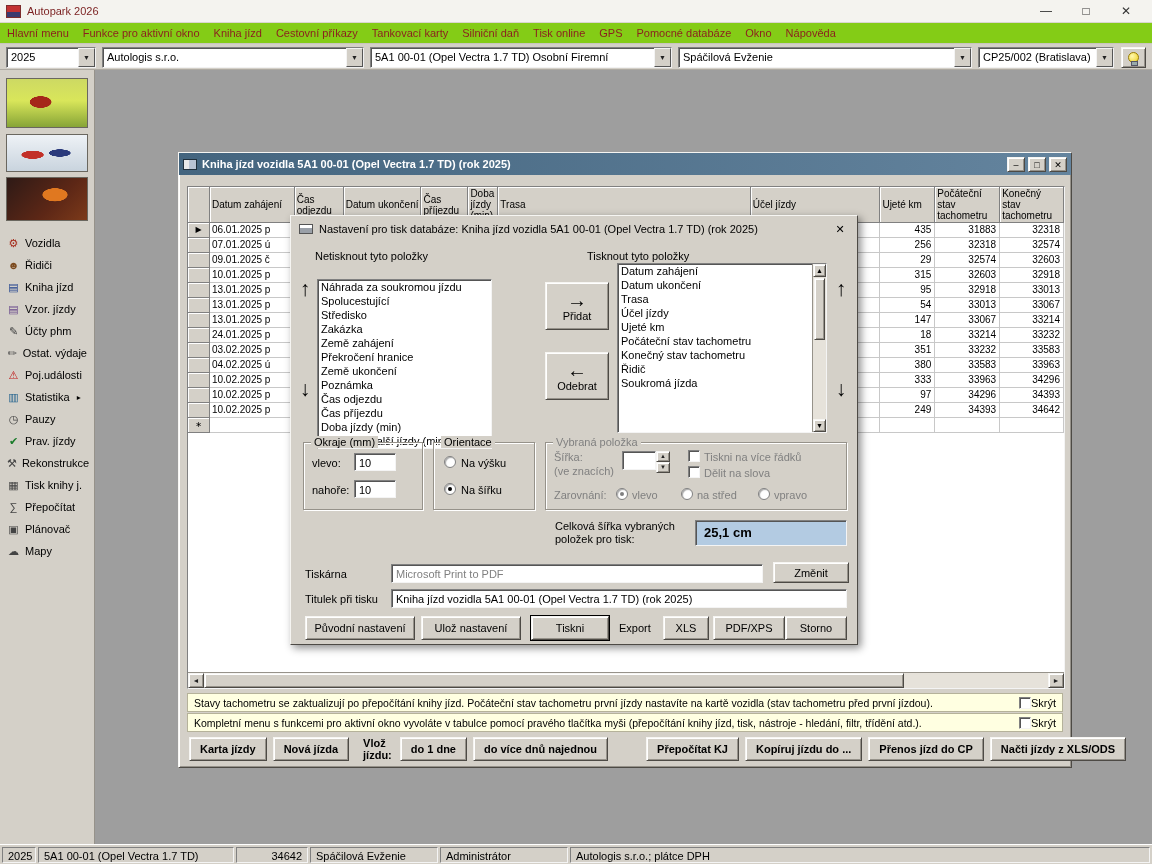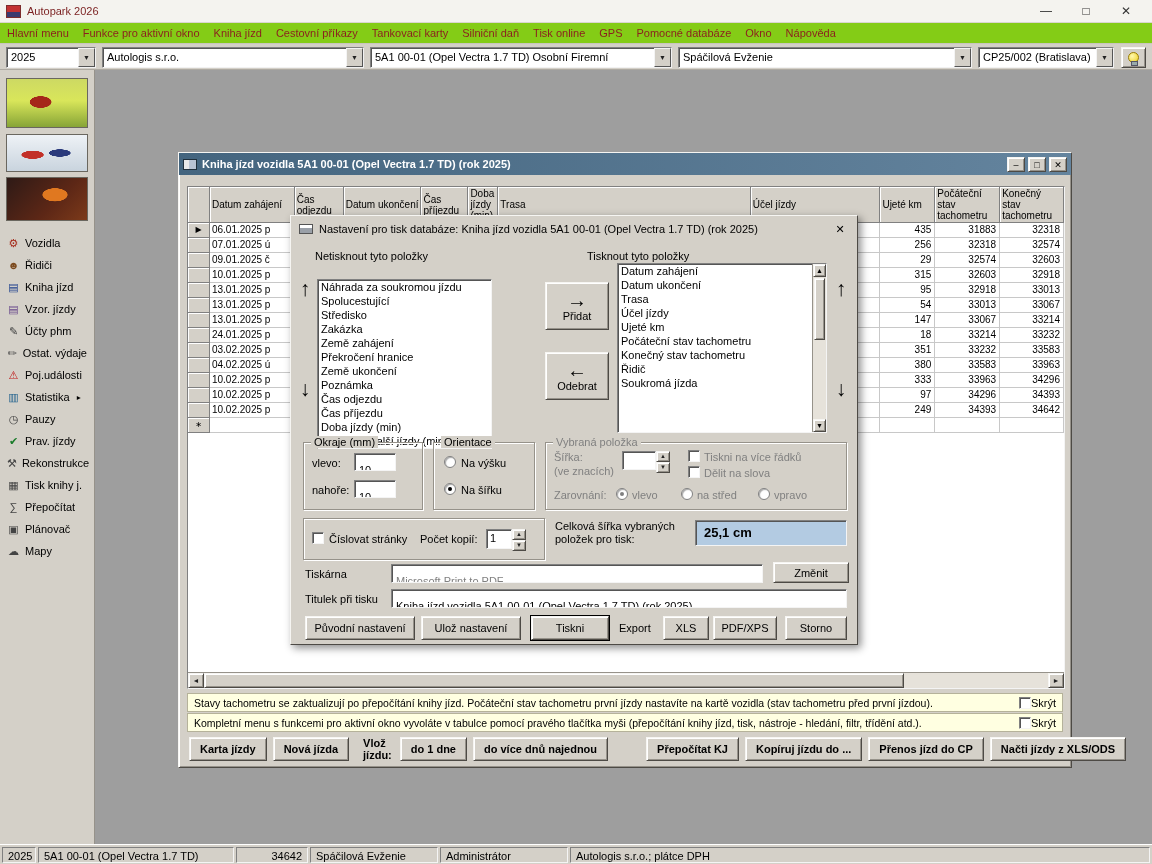--- a/index.html
+++ b/index.html
@@ -104,21 +104,21 @@
 .vspace{flex:1}
 .bigarrow{position:absolute;width:16px;height:32px;font-size:21px;font-weight:bold;text-align:center;line-height:30px}
 .movebtn{position:absolute;display:flex;flex-direction:column;align-items:center;justify-content:center}
 .movebtn .ar{font-size:20px;font-weight:bold;line-height:20px}
 .spin{position:absolute;display:flex}
 .spinval{flex:1;background:#fff;border:1px solid;border-color:#808080 #f4f4f4 #f4f4f4 #808080;box-shadow:inset 1px 1px 0 #555;padding:2px 3px 0;font-size:11px}
 .spbtns{width:14px;display:flex;flex-direction:column}
 .spb{flex:1;font-size:6px;text-align:center;line-height:9px;color:#222}
 .gray{color:#808080}
 .totalbox{position:absolute;background:#b3cbe2;border:1px solid;border-color:#808080 #f4f4f4 #f4f4f4 #808080;box-shadow:inset 1px 1px 0 #555;font-weight:bold;font-size:13px;padding:4px 0 0 8px}
-.txtbox{position:absolute;background:#fff;border:1px solid;border-color:#808080 #f4f4f4 #f4f4f4 #808080;box-shadow:inset 1px 1px 0 #555;padding:10px 4px 0;white-space:nowrap;overflow:hidden;font-size:11px}
+.txtbox{position:absolute;background:#fff;border:1px solid;border-color:#808080 #f4f4f4 #f4f4f4 #808080;box-shadow:inset 1px 1px 0 #555;padding:3px 4px 0;white-space:nowrap;overflow:hidden;font-size:11px}
 .dbtn{position:absolute;height:24px;display:flex;align-items:center;justify-content:center;white-space:nowrap}
 .default-btn{box-shadow:0 0 0 1px #000,inset 1px 1px 0 #fff,inset -1px -1px 0 #96928a}
 
 
 .statusbar{position:absolute;left:0;right:0;bottom:0;height:20px;background:#d4d0c8;border-top:1px solid #fff;display:flex;align-items:center;padding:1px 2px;gap:2px}
 .panel{height:16px;border:1px solid;border-color:#808080 #f4f4f4 #f4f4f4 #808080;padding:2px 5px 0;white-space:nowrap;overflow:hidden}
 </style>
 </head>
 <body>
 
@@ -621,49 +621,37 @@
     </div>
 
     <div class="group" style="left:142px;top:226px;width:102px;height:68px">
       <span class="legend">Orientace</span>
       <span class="radio abs" style="left:10px;top:13px"></span>
       <span class="abs lbl" style="left:27px;top:14px">Na výšku</span>
       <span class="radio sel abs" style="left:10px;top:40px"></span>
       <span class="abs lbl" style="left:27px;top:41px">Na šířku</span>
     </div>
 
-    <div class="group" style="left:12px;top:302px;width:242px;height:42px">
-      <span class="cb abs" style="left:8px;top:13px"></span>
-      <span class="abs lbl" style="left:25px;top:14px">Číslovat stránky</span>
-      <span class="abs lbl" style="left:116px;top:14px">Počet kopií:</span>
-      <div class="spin" style="left:182px;top:10px;width:40px;height:20px">
-        <div class="spinval">1</div>
-        <div class="spbtns">
-          <span class="spb raised">▲</span>
-          <span class="spb raised">▼</span>
-        </div>
-      </div>
-    </div>
 
     <div class="abs" style="left:264px;top:304px;width:138px;line-height:13px">Celková šířka vybraných položek pro tisk:</div>
     <div class="totalbox" style="left:404px;top:304px;width:152px;height:26px">25,1 cm</div>
 
     <span class="abs lbl" style="left:14px;top:352px">Tiskárna</span>
     <div class="txtbox gray" style="left:100px;top:348px;width:372px;height:19px">Microsoft Print to PDF</div>
     <div class="dbtn raised" style="left:482px;top:346px;width:76px;height:21px">Změnit</div>
 
     <span class="abs lbl" style="left:14px;top:377px">Titulek při tisku</span>
     <div class="txtbox" style="left:100px;top:373px;width:456px;height:19px">Kniha jízd vozidla 5A1 00-01 (Opel Vectra 1.7 TD) (rok 2025)</div>
 
     <div class="dbtn raised" style="left:14px;top:400px;width:110px">Původní nastavení</div>
     <div class="dbtn raised" style="left:130px;top:400px;width:100px">Ulož nastavení</div>
     <div class="dbtn raised default-btn" style="left:240px;top:400px;width:78px">Tiskni</div>
     <span class="abs lbl" style="left:328px;top:406px">Export</span>
     <div class="dbtn raised" style="left:372px;top:400px;width:46px">XLS</div>
-    <div class="dbtn raised" style="left:422px;top:400px;width:64px">PDF/XPS</div>
+    <div class="dbtn raised" style="left:422px;top:400px;width:72px">PDF/XPS</div>
     <div class="dbtn raised" style="left:494px;top:400px;width:62px">Storno</div>
   </div>
 
   <div class="statusbar">
     <span class="panel" style="width:34px">2025</span>
     <span class="panel" style="width:196px">5A1 00-01 (Opel Vectra 1.7 TD)</span>
     <span class="panel num" style="width:72px;text-align:right">34642</span>
     <span class="panel" style="width:128px">Spáčilová Evženie</span>
     <span class="panel" style="width:128px">Administrátor</span>
     <span class="panel" style="flex:1">Autologis s.r.o.;  plátce DPH</span>

